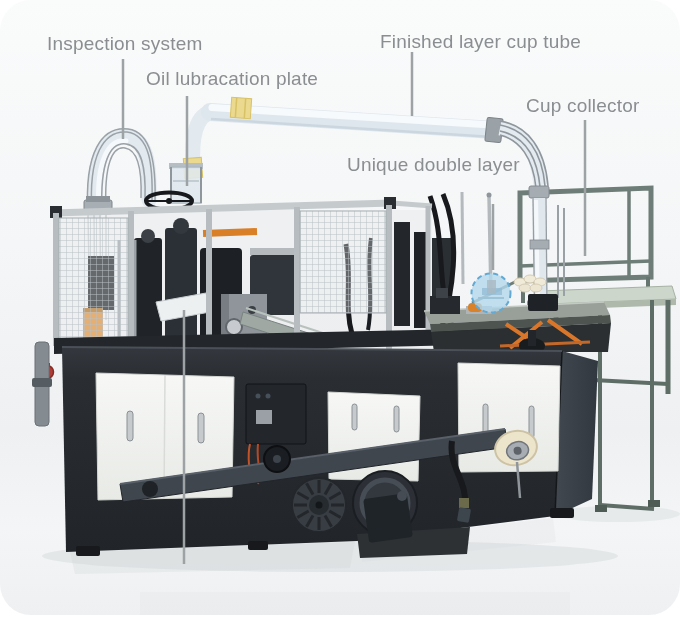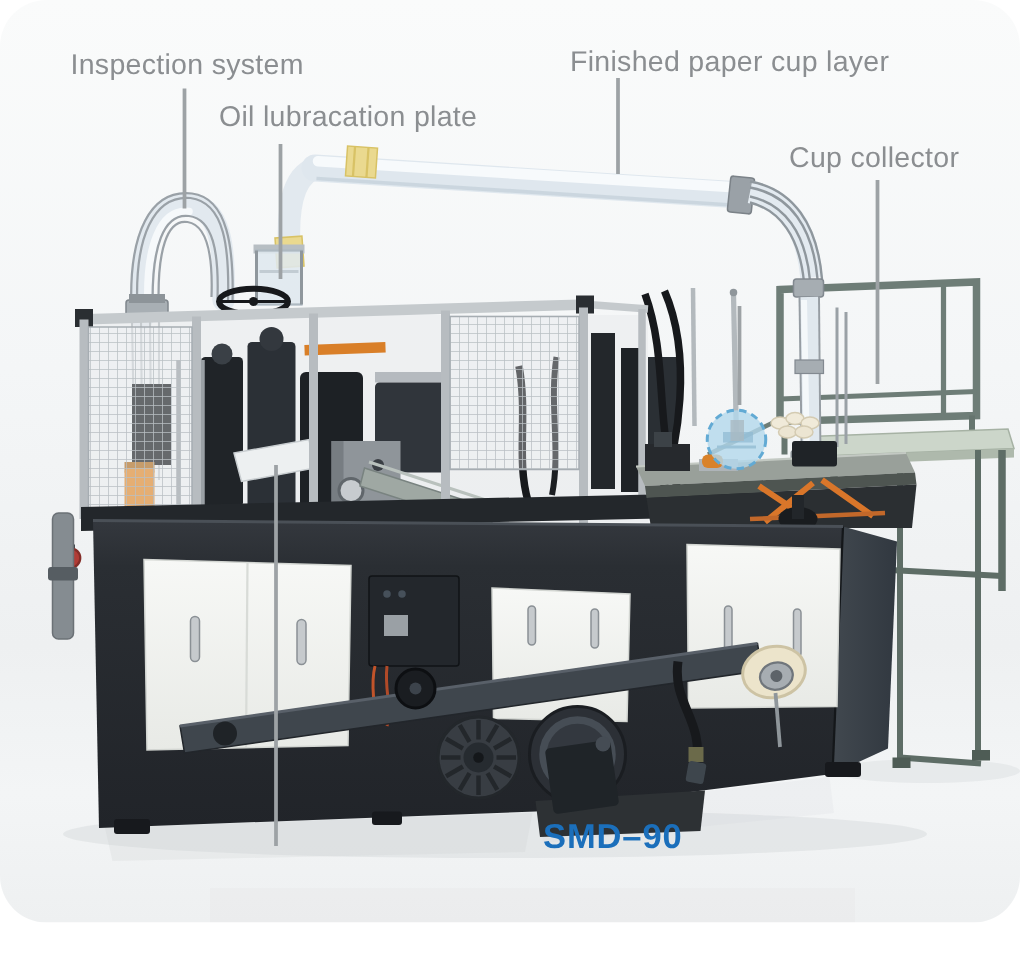--- a/index.html
+++ b/index.html
@@ -304,23 +304,23 @@
     <line x1="585" y1="120" x2="585" y2="256"></line>
     <line x1="493" y1="204" x2="493" y2="270"></line>
     <line x1="184" y1="310" x2="184" y2="564"></line>
   </g>
 </svg>
 
 <div class="label" style="left:47px;top:32px">Inspection system</div>
 
 <div class="label" style="left:146px;top:67px">Oil lubracation plate</div>
 
-<div class="label" style="left:380px;top:30px">Finished paper cup layer</div>
+<div class="label" style="left:380px;top:30px">Finished layer cup tube</div>
 
 <div class="label" style="left:526px;top:94px">Cup collector</div>
 
 <div class="label" style="left:347px;top:153px">
+  <div>Unique double layer</div>
 </div>
 
 
-<div class="model" style="left:362px;top:544px">SMD–90</div>
 
 </div>
 
 </body></html>

